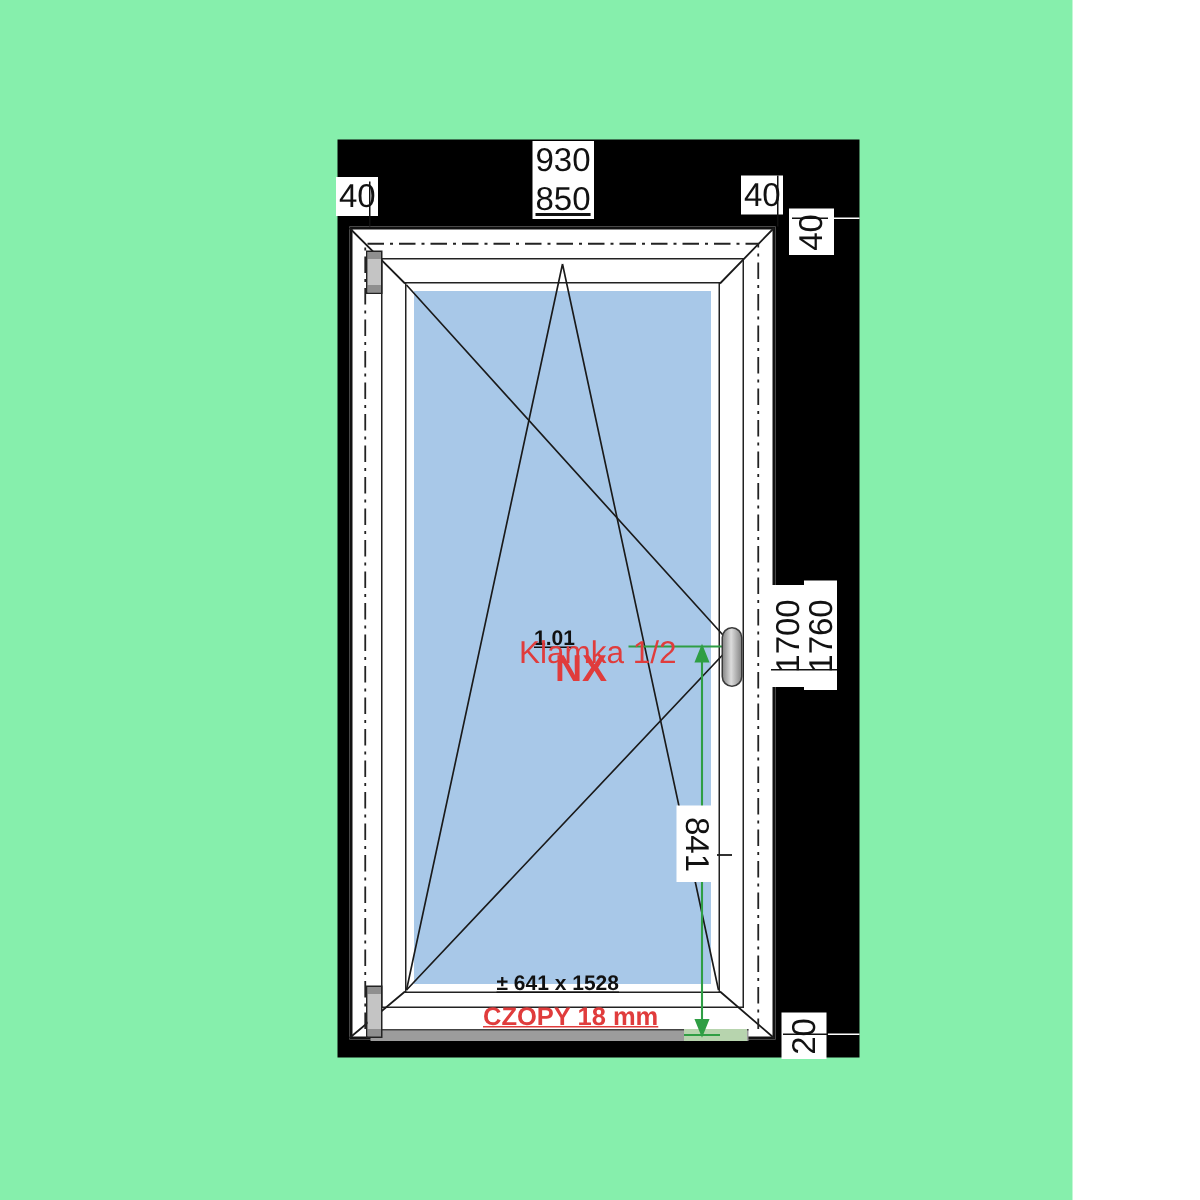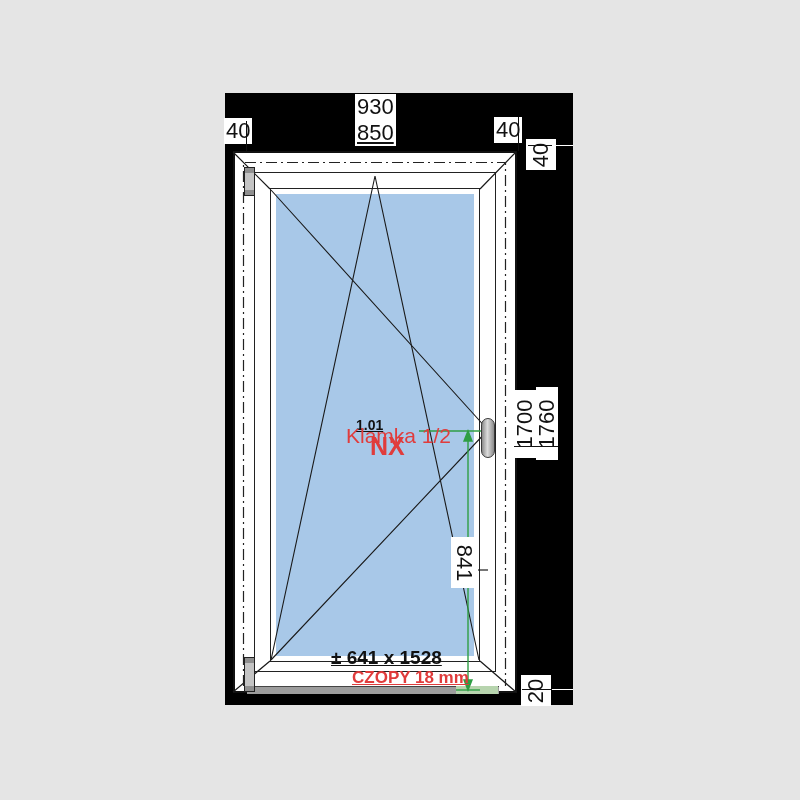--- a/index.html
+++ b/index.html
@@ -1,16 +1,16 @@
 <!DOCTYPE html>
 <html><head>
 <meta charset="utf-8">
 <style>
   html,body{margin:0;padding:0;background:#fff;}
-  .stage{position:relative;width:800px;height:800px;background:#e5e5e5;overflow:hidden;
+  .stage{position:relative;width:715px;height:800px;background:#86efac;overflow:hidden;
          font-family:"Liberation Sans",sans-serif;}
   .abs{position:absolute;}
 
   
   .bg-black{left:225px;top:93px;width:348px;height:612px;background:#000;}
   .frame-outer{left:233px;top:151px;width:284px;height:542px;background:#fff;
                border:2px solid #111;box-sizing:border-box;}
   .frame-inner1{left:254px;top:172px;width:242px;height:500px;border:1px solid #222;
                 box-sizing:border-box;}
   .frame-inner2{left:270px;top:188px;width:210px;height:474px;border:1px solid #222;
@@ -37,21 +37,21 @@
   .rot-cw span{transform:rotate(90deg);}
 
   
   .tick{background:#111;}
   .tick-w{background:#fff;}
 
   
   .ann-pos{color:#111;font-size:14px;font-weight:bold;text-decoration:underline;}
   .ann-red{color:#e03c3c;font-size:21px;}
   .ann-nx{color:#e03c3c;font-size:25px;font-weight:bold;}
-  .ann-glass{color:#111;font-size:19px;font-weight:bold;text-decoration:underline;text-align:right;}
+  .ann-glass{color:#111;font-size:14px;font-weight:bold;text-decoration:underline;text-align:right;}
   .ann-czopy{color:#e03c3c;font-size:17px;font-weight:bold;text-decoration:underline;}
 </style>
 </head>
 <body>
 
 <div class="stage">
 
   <div class="abs bg-black"></div>
 
   <div class="abs frame-outer"></div>
@@ -115,15 +115,15 @@
   <div class="abs tick" style="left:528px;top:145px;width:24px;height:1px;"></div>
   <div class="abs tick-w" style="left:552px;top:145px;width:21px;height:1px;"></div>
   <div class="abs tick" style="left:514px;top:446px;width:44px;height:1px;"></div>
   <div class="abs tick" style="left:522px;top:689px;width:30px;height:1px;"></div>
   <div class="abs tick-w" style="left:552px;top:689px;width:21px;height:1px;"></div>
 
   <div class="abs ann-pos" style="left:356px;top:417px;">1.01</div>
   <div class="abs ann-red" style="left:346px;top:424px;">Klamka 1/2</div>
   <div class="abs ann-nx" style="left:370px;top:432px;">NX</div>
   <div class="abs ann-glass" style="left:331px;top:647px;">± 641 x 1528</div>
-  <div class="abs ann-czopy" style="left:352px;top:668px;">CZOPY 18 mm</div>
+  <div class="abs ann-czopy" style="left:322px;top:668px;">CZOPY 18 mm</div>
 
 </div>
 
 </body></html>

